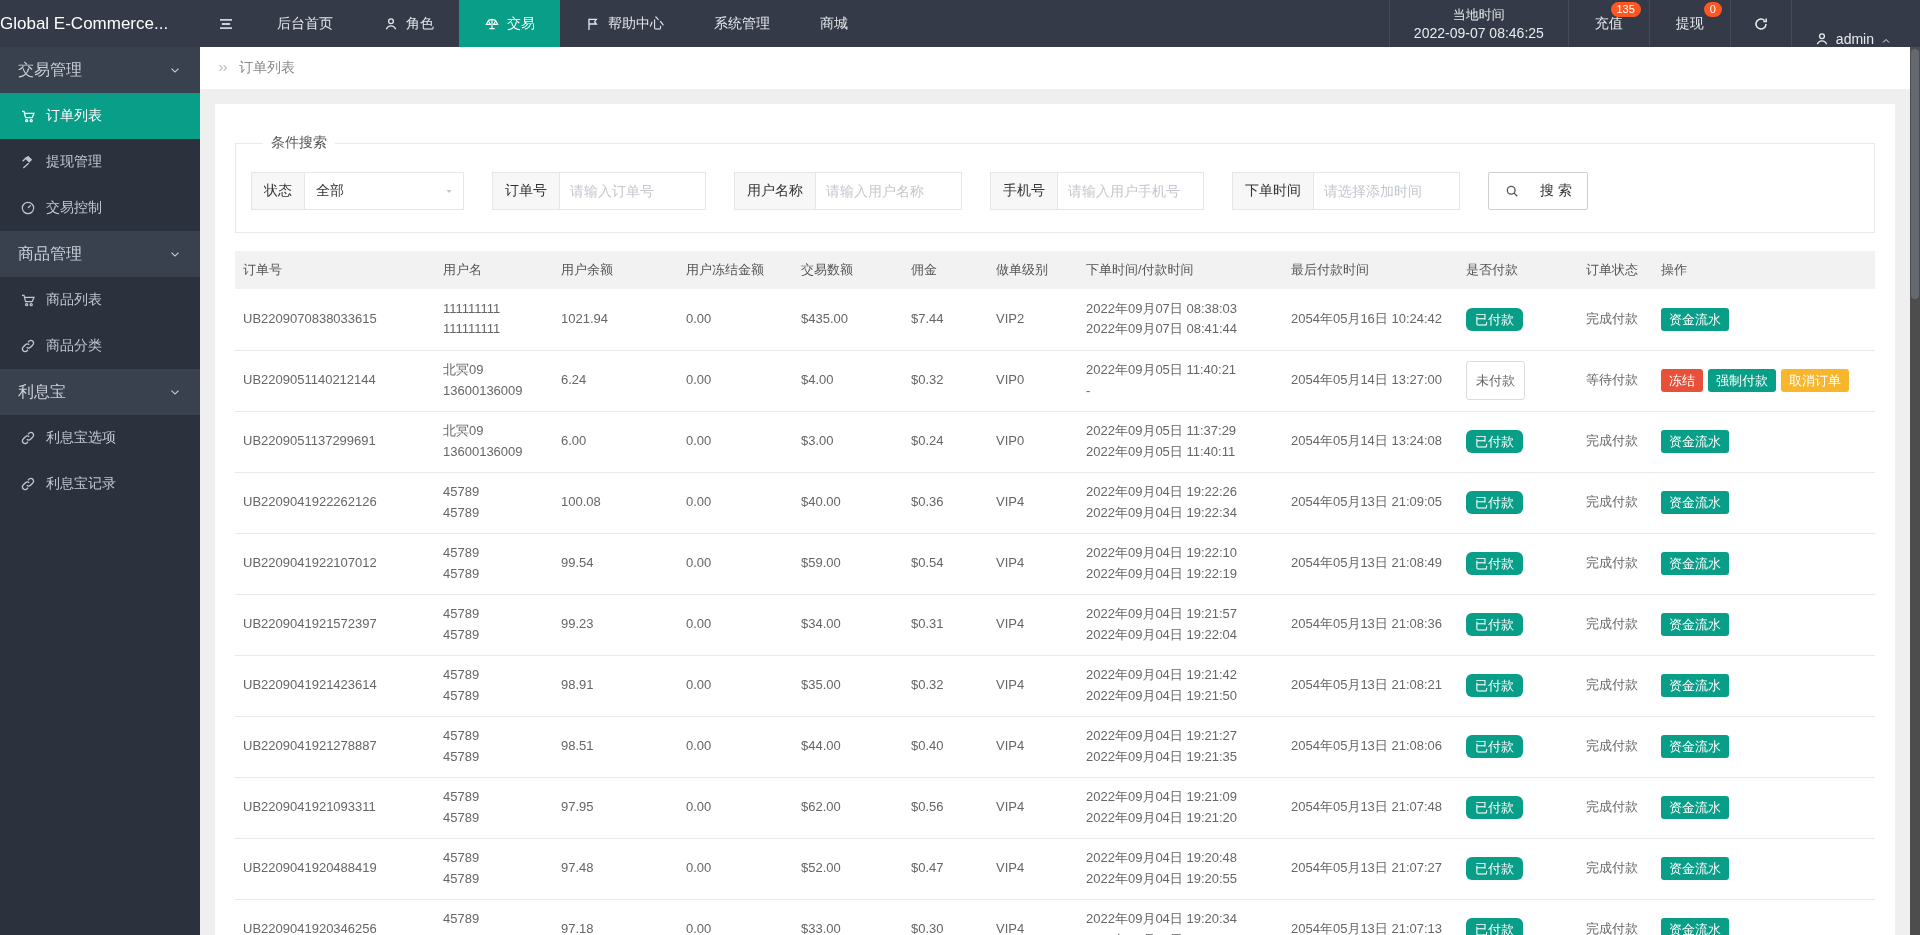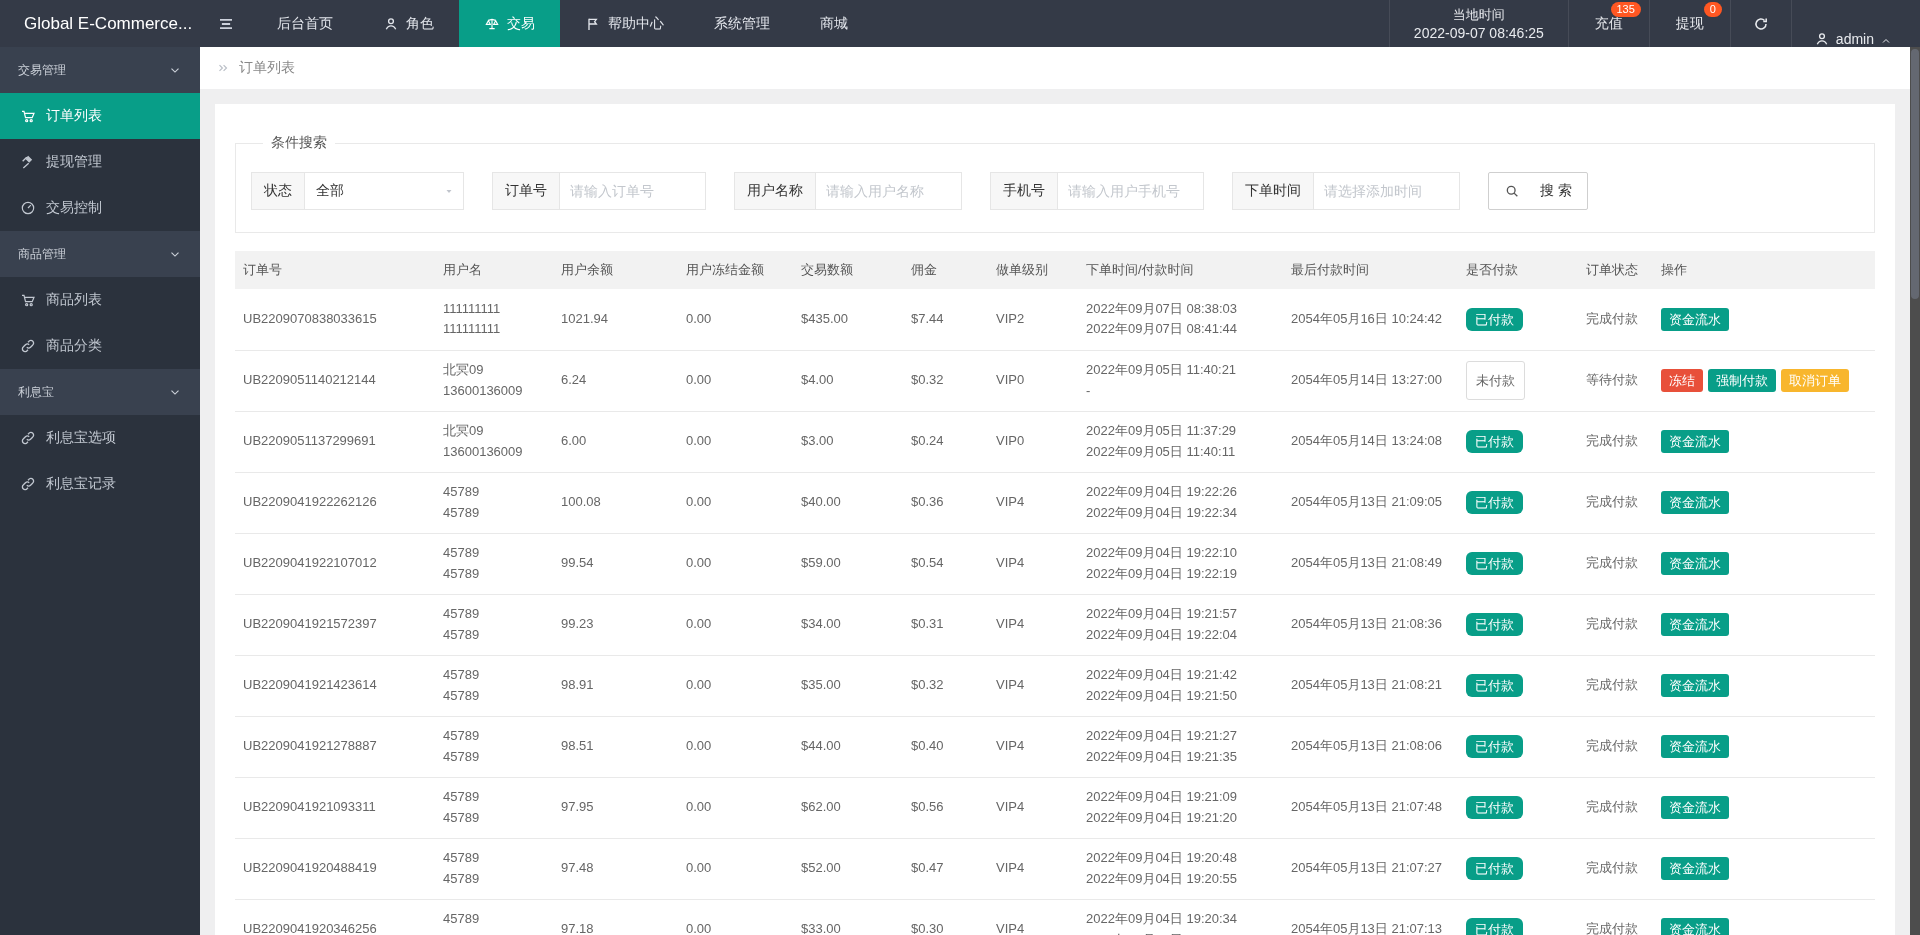--- a/index.html
+++ b/index.html
@@ -1,42 +1,42 @@
 <!DOCTYPE html>
 <html><head>
 <meta charset="utf-8">
 <style>
   * { box-sizing: border-box; margin: 0; padding: 0; }
   html,body { width:1920px; height:935px; overflow:hidden; }
   body { font-family:"Liberation Sans","DejaVu Sans",sans-serif; background:#efeff0; color:#666; }
 
   
   .topbar { position:fixed; top:0; left:0; right:0; height:47px; background:#343a47; display:flex; align-items:stretch; z-index:20; }
-  .logo { width:200px; display:flex; align-items:center; padding-left:24px; color:#fff; font-size:17px; white-space:nowrap; overflow:hidden; }
+  .logo { width:200px; display:flex; align-items:center; padding-left:0; color:#fff; font-size:17px; white-space:nowrap; overflow:hidden; }
   .nav-toggle { width:52px; display:flex; align-items:center; justify-content:center; color:#cdd2dc; cursor:pointer; }
   .nav { display:flex; align-items:stretch; }
   .nav-item { display:flex; align-items:center; gap:7px; padding:0 25px; color:#e3e6ec; font-size:14px; cursor:pointer; }
   .nav-item.active { background:#089e88; color:#fff; }
   .topbar-right { margin-left:auto; display:flex; align-items:stretch; }
   .tb-sep { border-left:1px solid rgba(255,255,255,.09); }
   .time-block { display:flex; flex-direction:column; align-items:center; justify-content:center; padding:0 24px; color:#e8eaee; }
   .time-label { font-size:13px; line-height:18px; }
   .time-value { font-size:14px; line-height:18px; }
   .top-link { position:relative; display:flex; align-items:center; padding:0 26px; color:#e8eaee; font-size:14px; cursor:pointer; }
   .notif-badge { position:absolute; top:2px; right:8px; background:#ff5722; color:#fff; font-size:11px; line-height:15px; padding:0 6px; border-radius:9px; min-width:17px; text-align:center; }
   .icon-btn { display:flex; align-items:center; padding:0 22px; color:#e8eaee; cursor:pointer; }
   .admin-block { display:flex; align-items:flex-end; gap:6px; padding:0 28px 0 22px; color:#e8eaee; font-size:14px; cursor:pointer; }
 
   .icon { display:inline-flex; align-items:center; justify-content:center; }
   .icon svg { width:1em; height:1em; display:block; }
   .i16 { font-size:16px; } .i14 { font-size:14px; } .i18 { font-size:18px; } .i12 { font-size:12px; }
 
   
   .sidebar { position:fixed; top:47px; left:0; bottom:0; width:200px; background:#2b323d; z-index:10; }
-  .menu-group-title { height:46px; display:flex; align-items:center; justify-content:space-between; padding:0 18px; background:#39414f; color:#ccd1d9; font-size:12px; cursor:pointer; }
+  .menu-group-title { height:46px; display:flex; align-items:center; justify-content:space-between; padding:0 18px; background:#39414f; color:#ccd1d9; font-size:16px; cursor:pointer; }
   .menu-item { height:46px; display:flex; align-items:center; gap:10px; padding:0 18px 0 20px; background:#2b323d; color:#c2c8d1; font-size:14px; cursor:pointer; }
   .menu-item.active { background:#089e88; color:#fff; }
 
   
   .main { position:absolute; top:47px; left:200px; right:10px; bottom:0; }
   .breadcrumb-bar { height:42px; background:#fff; display:flex; align-items:center; gap:9px; padding:0 16px; font-size:14px; color:#888; }
   .breadcrumb-bar .icon { color:#b9bec6; }
   .content { padding:15px; }
   .card { background:#fff; padding:30px 20px 20px; min-height:845px; }
 

